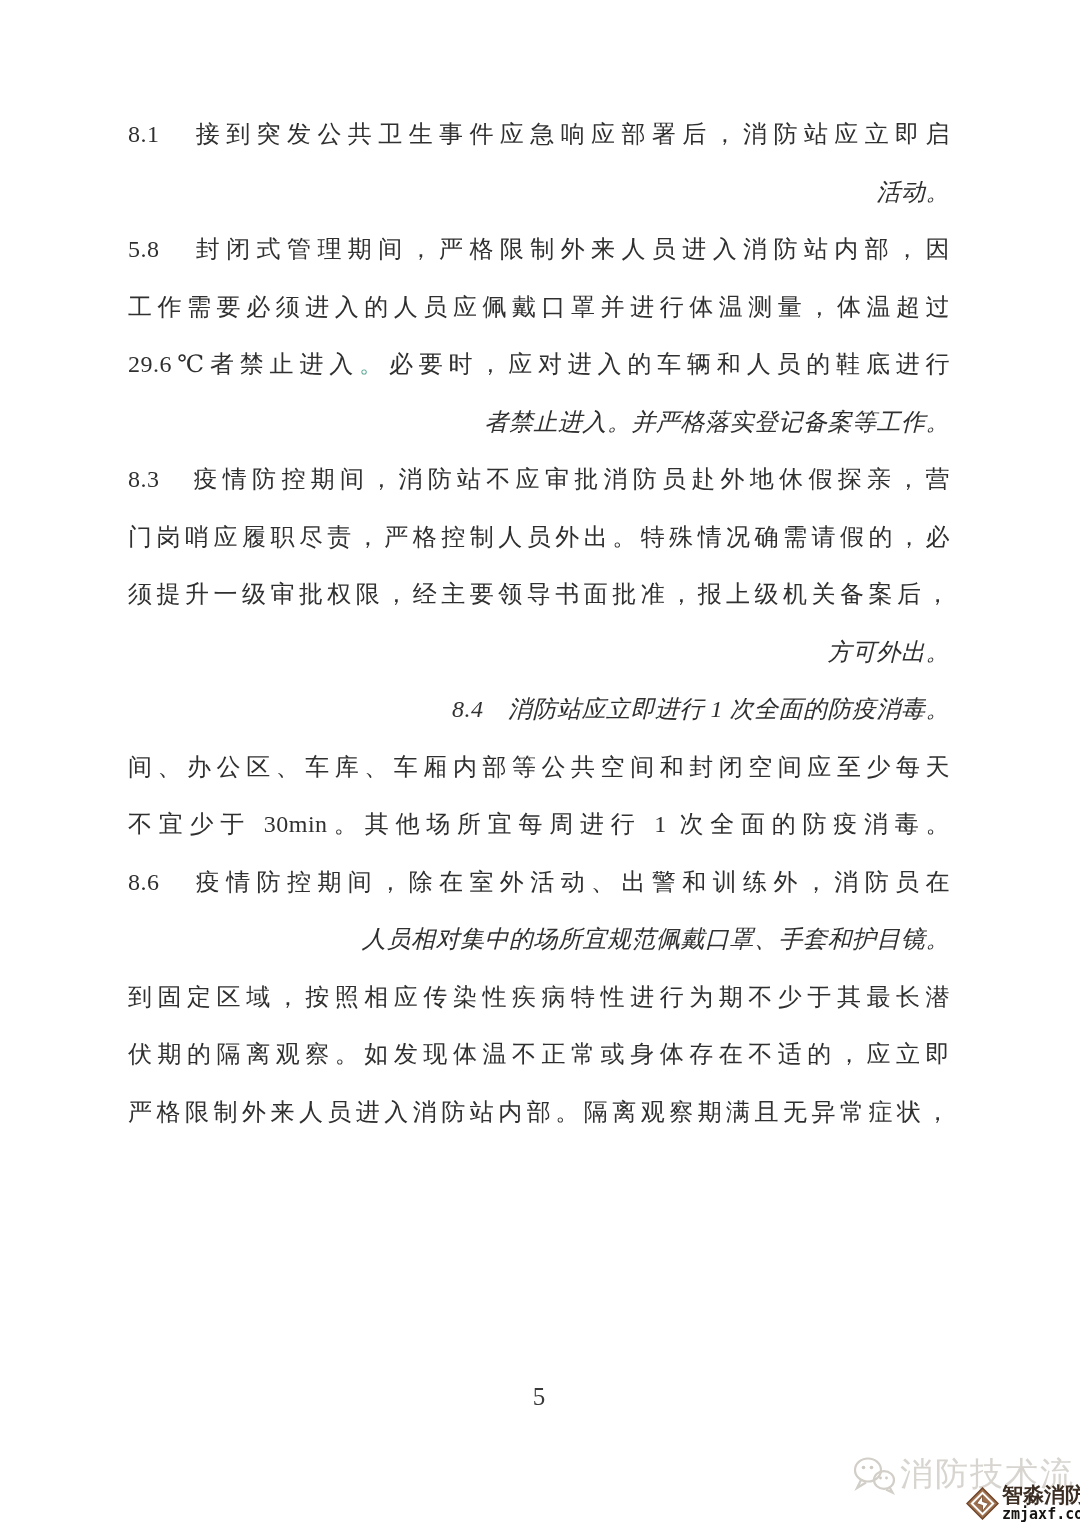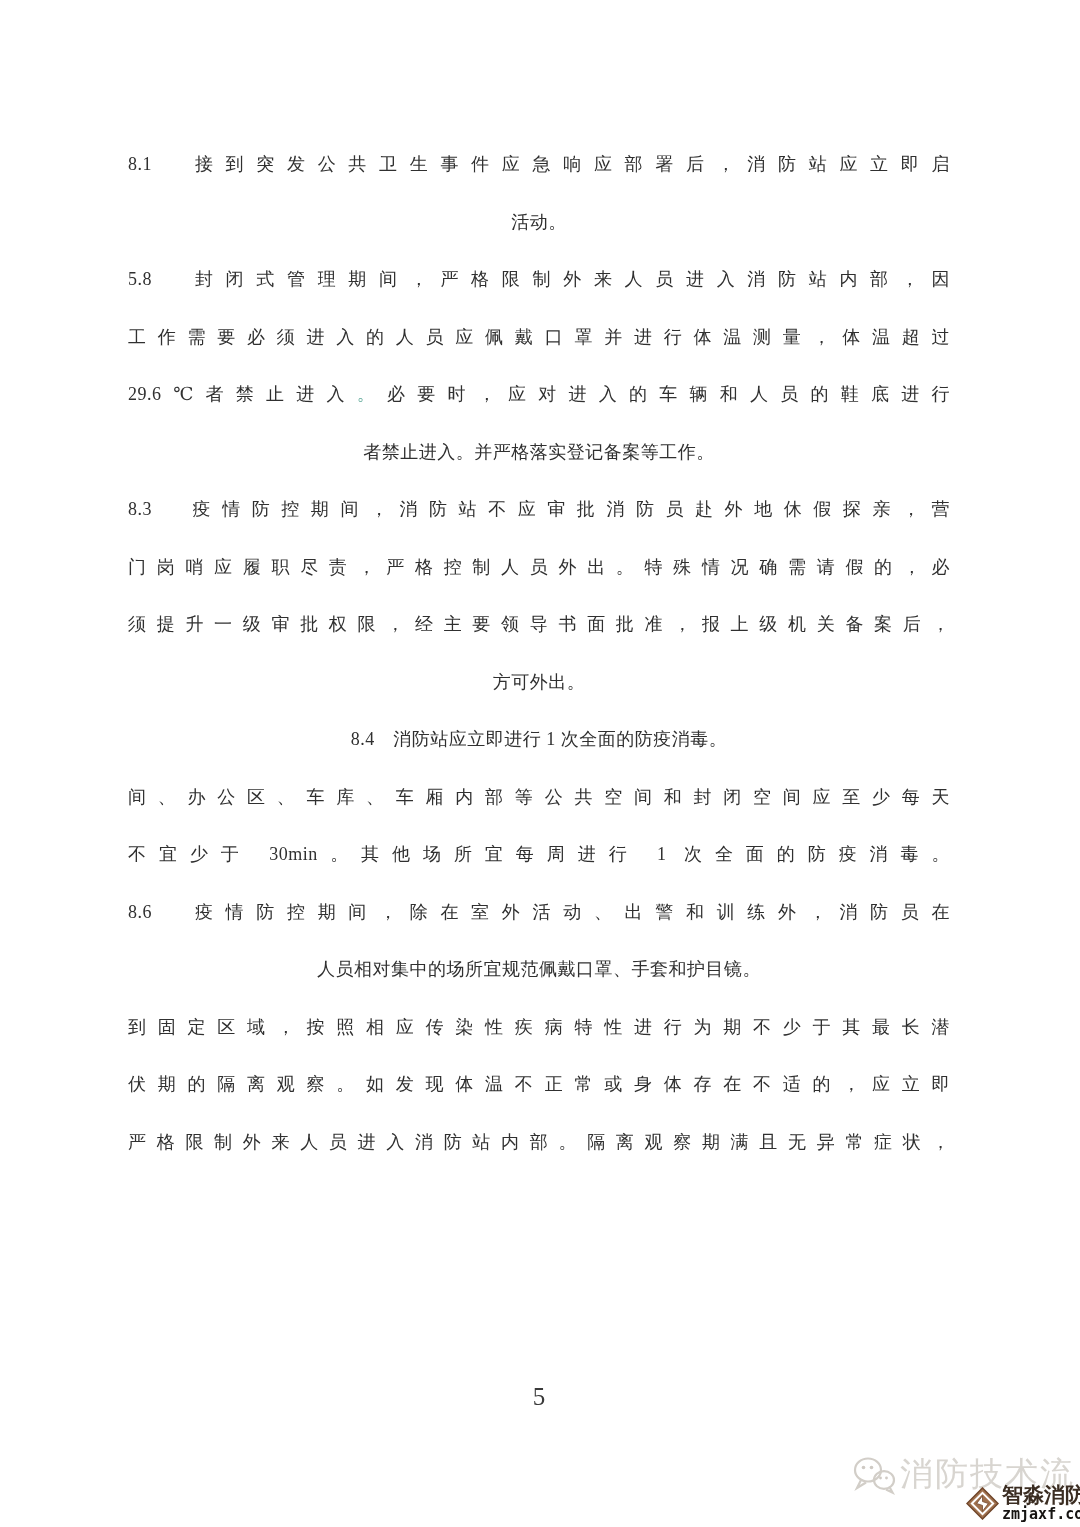--- a/index.html
+++ b/index.html
@@ -5,29 +5,29 @@
   html,body { margin:0; padding:0; background:#ffffff; }
   .page {
     position:relative;
     width:1080px; height:1527px;
     background:#ffffff;
     overflow:hidden;
     font-family:"Liberation Serif","DejaVu Serif",serif;
   }
   .doc {
     position:absolute;
-    left:128px; top:136px; width:822px;
-    font-size:18px;
+    left:128px; top:106px; width:822px;
+    font-size:24px;
     line-height:57.5px;
     color:#303030;
     letter-spacing:0.5px;
   }
   .line { height:57.5px; white-space:normal; }
   .line.justify { text-align:justify; text-align-last:justify; }
-  .line.left { text-align:center; }
+  .line.left { text-align:right;font-style:italic; }
   .accent { color:var(--accent,#56a493); }
   .page-number {
     position:absolute;
     left:128px; top:1383px; width:822px;
     text-align:center;
     font-size:25px;
     color:#3a3a3a;
   }
   .watermark {
     position:absolute;

